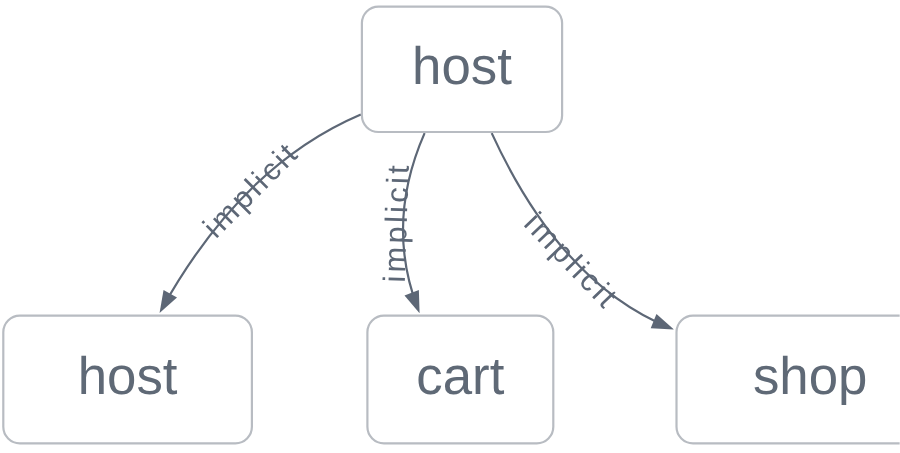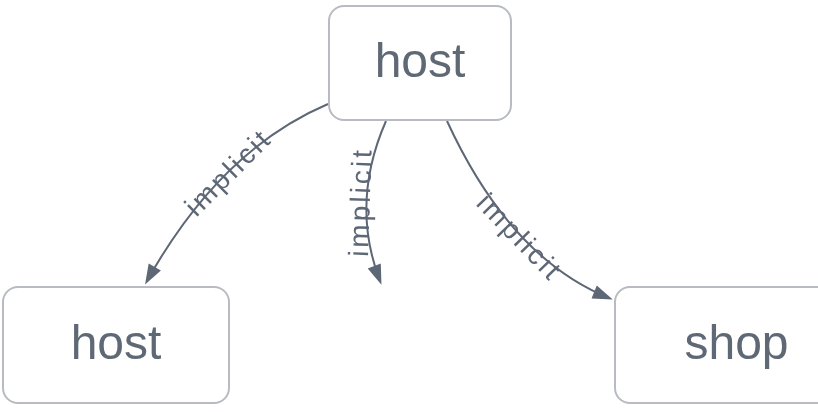--- a/index.html
+++ b/index.html
@@ -73,18 +73,21 @@
   </svg>
 
   <div class="node" style="left:328px; top:5px; width:184px; height:116px;">
     <span class="node-label">host</span>
   </div>
 
   <div class="node" style="left:2px; top:286px; width:228px; height:118px;">
     <span class="node-label">host</span>
   </div>
 
+  <div class="node" style="left:333px; top:286px; width:171px; height:118px;">
+    <span class="node-label">cart</span>
+  </div>
 
   <div class="node" style="left:614px; top:286px; width:235px; height:118px;padding-left:10px;">
     <span class="node-label">shop</span>
   </div>
 
 </div>
 
 </body></html>

